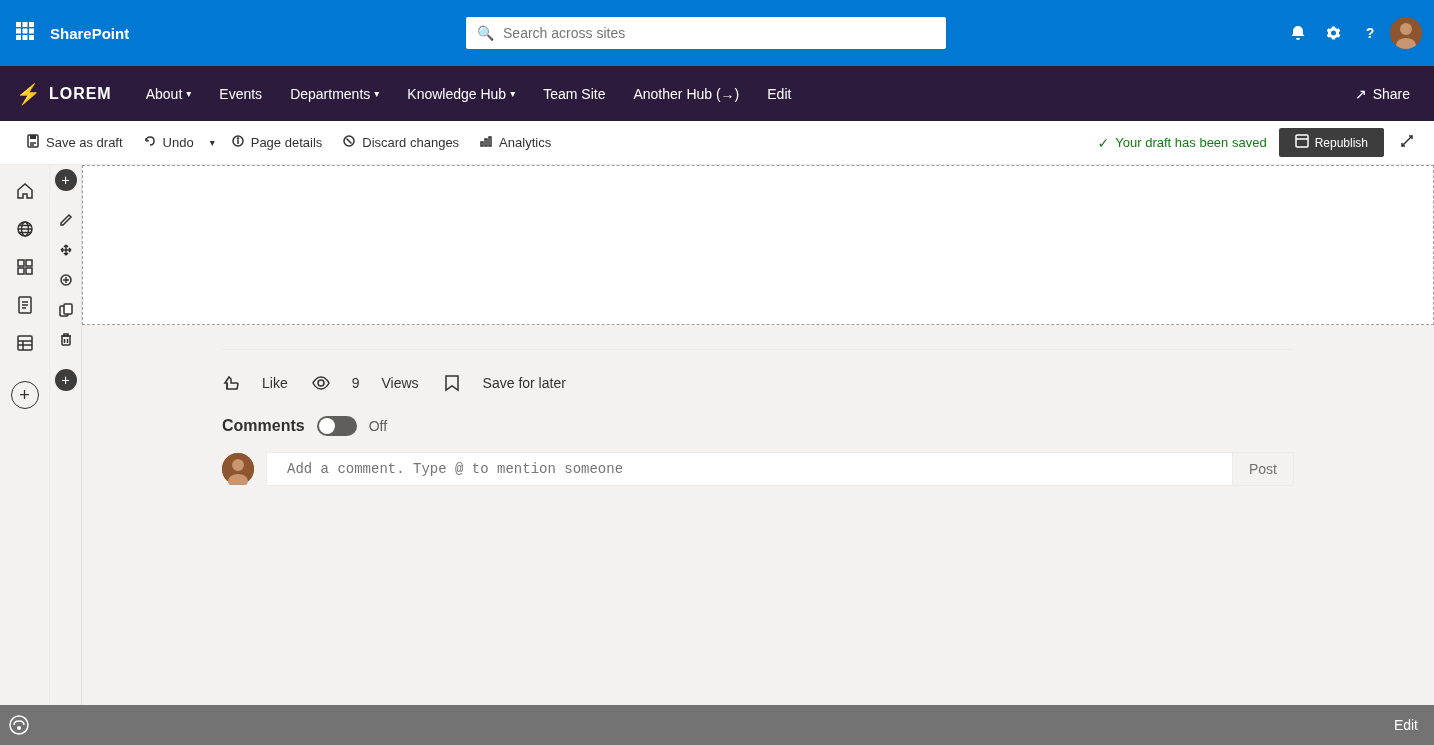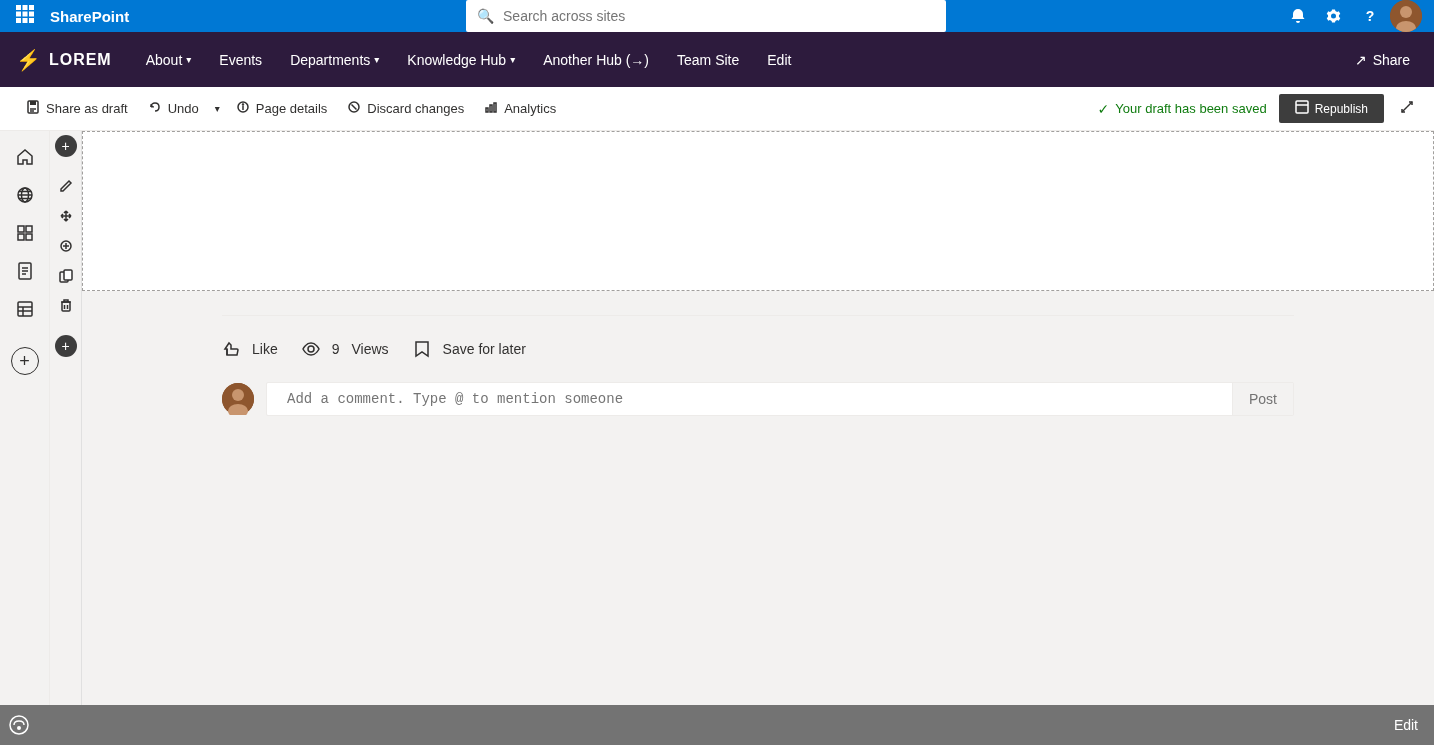--- a/index.html
+++ b/index.html
@@ -3,21 +3,21 @@
   <meta charset="utf-8">
   <style>
     * { box-sizing: border-box; margin: 0; padding: 0; }
     body { font-family: 'Segoe UI', Arial, sans-serif; font-size: 14px; background: #f3f2f1; overflow: hidden; width: 1434px; height: 745px; }
 
     
     .top-bar {
       display: flex;
       align-items: center;
       background: #0078d4;
-      height: 32px;
+      height: 66px;
       padding: 0 12px;
       gap: 12px;
     }
     .top-bar-waffle {
       color: white;
       font-size: 18px;
       cursor: pointer;
       padding: 4px;
     }
     .top-bar-logo {
@@ -280,21 +280,21 @@
     }
     .footer-actions {
       display: flex;
       align-items: center;
       gap: 24px;
       margin-bottom: 24px;
     }
     .footer-action {
       display: flex;
       align-items: center;
-      gap: 12px;
+      gap: 22px;
       color: #323130;
       font-size: 14px;
       cursor: pointer;
     }
     .comments-section { }
     .comments-header {
       display: flex;
       align-items: center;
       gap: 12px;
       margin-bottom: 16px;
@@ -442,24 +442,24 @@
     </div>
     <div class="site-nav-item">
       <span>Departments</span>
       <span class="site-nav-chevron">▾</span>
     </div>
     <div class="site-nav-item">
       <span>Knowledge Hub</span>
       <span class="site-nav-chevron">▾</span>
     </div>
     <div class="site-nav-item">
+      <span>Team Site</span>
+    </div>
+    <div class="site-nav-item">
       <span>Another Hub (→)</span>
-    </div>
-    <div class="site-nav-item">
-      <span>Team Site</span>
     </div>
     <div class="site-nav-item">
       <span>Edit</span>
     </div>
   </div>
   <div class="site-nav-right">
     <div class="share-btn">
       <span>↗</span>
       <span>Share</span>
     </div>
@@ -469,21 +469,21 @@
 <div class="toolbar">
   <div class="toolbar-btn">
     <span>
       <svg width="14" height="14" viewBox="0 0 14 14" fill="none" stroke="#323130" stroke-width="1.5">
           <rect x="2" y="1" width="10" height="12" rx="1"></rect>
           <rect x="4" y="1" width="6" height="4" fill="#323130" stroke="none"></rect>
           <line x1="4" y1="9" x2="10" y2="9"></line>
           <line x1="4" y1="11" x2="8" y2="11"></line>
         </svg>
     </span>
-    <span>Share as draft</span>
+    <span>Save as draft</span>
   </div>
   <div class="toolbar-undo-group">
     <div class="toolbar-btn">
       <span>
         <svg width="14" height="14" viewBox="0 0 14 14" fill="none" stroke="#323130" stroke-width="1.5">
             <path d="M3 7 C3 4.5 5 3 7 3 C9.5 3 11 4.5 11 7 C11 9.5 9.5 11 7 11"></path>
             <polyline points="3,4 3,7 6,7" fill="#323130" stroke="#323130" stroke-width="1"></polyline>
           </svg>
       </span>
       <span>Undo</span>
@@ -655,20 +655,27 @@
             </div>
             <div class="footer-action">
               <svg width="18" height="18" viewBox="0 0 18 18" fill="none" stroke="#323130" stroke-width="1.5">
                   <path d="M3 2H15V16L9 12L3 16V2Z"></path>
                 </svg>
               <span>Save for later</span>
             </div>
           </div>
 
           <div class="comments-section">
+            <div class="comments-header">
+              <span>Comments</span>
+              <div class="toggle-switch">
+                <div class="toggle-knob"></div>
+              </div>
+              <span class="toggle-label">Off</span>
+            </div>
             <div class="comment-input-row">
               <div class="comment-avatar">
                 <svg width="32" height="32" viewBox="0 0 32 32" fill="none">
                   <circle cx="16" cy="16" r="16" fill="#8e562e"></circle>
                   <circle cx="16" cy="12" r="6" fill="#c8956e"></circle>
                   <ellipse cx="16" cy="28" rx="10" ry="7" fill="#c8956e"></ellipse>
                 </svg>
               </div>
               <div class="comment-input-wrap">
                 <input type="text" class="comment-input" placeholder="Add a comment. Type @ to mention someone" style="">

